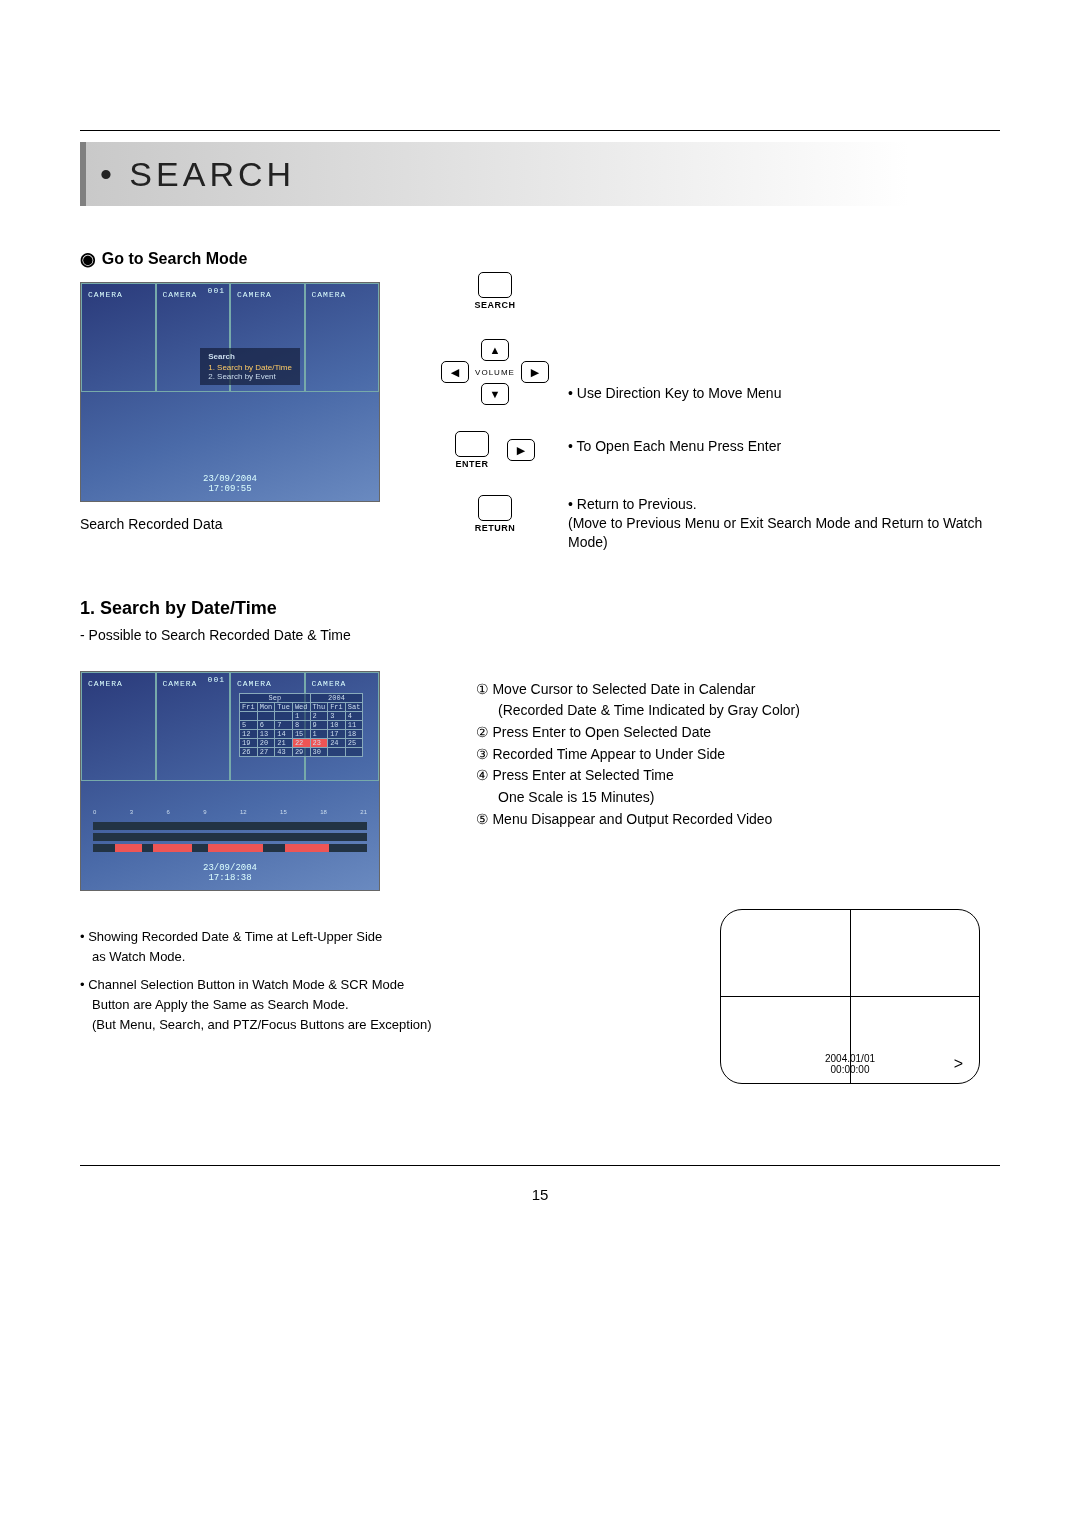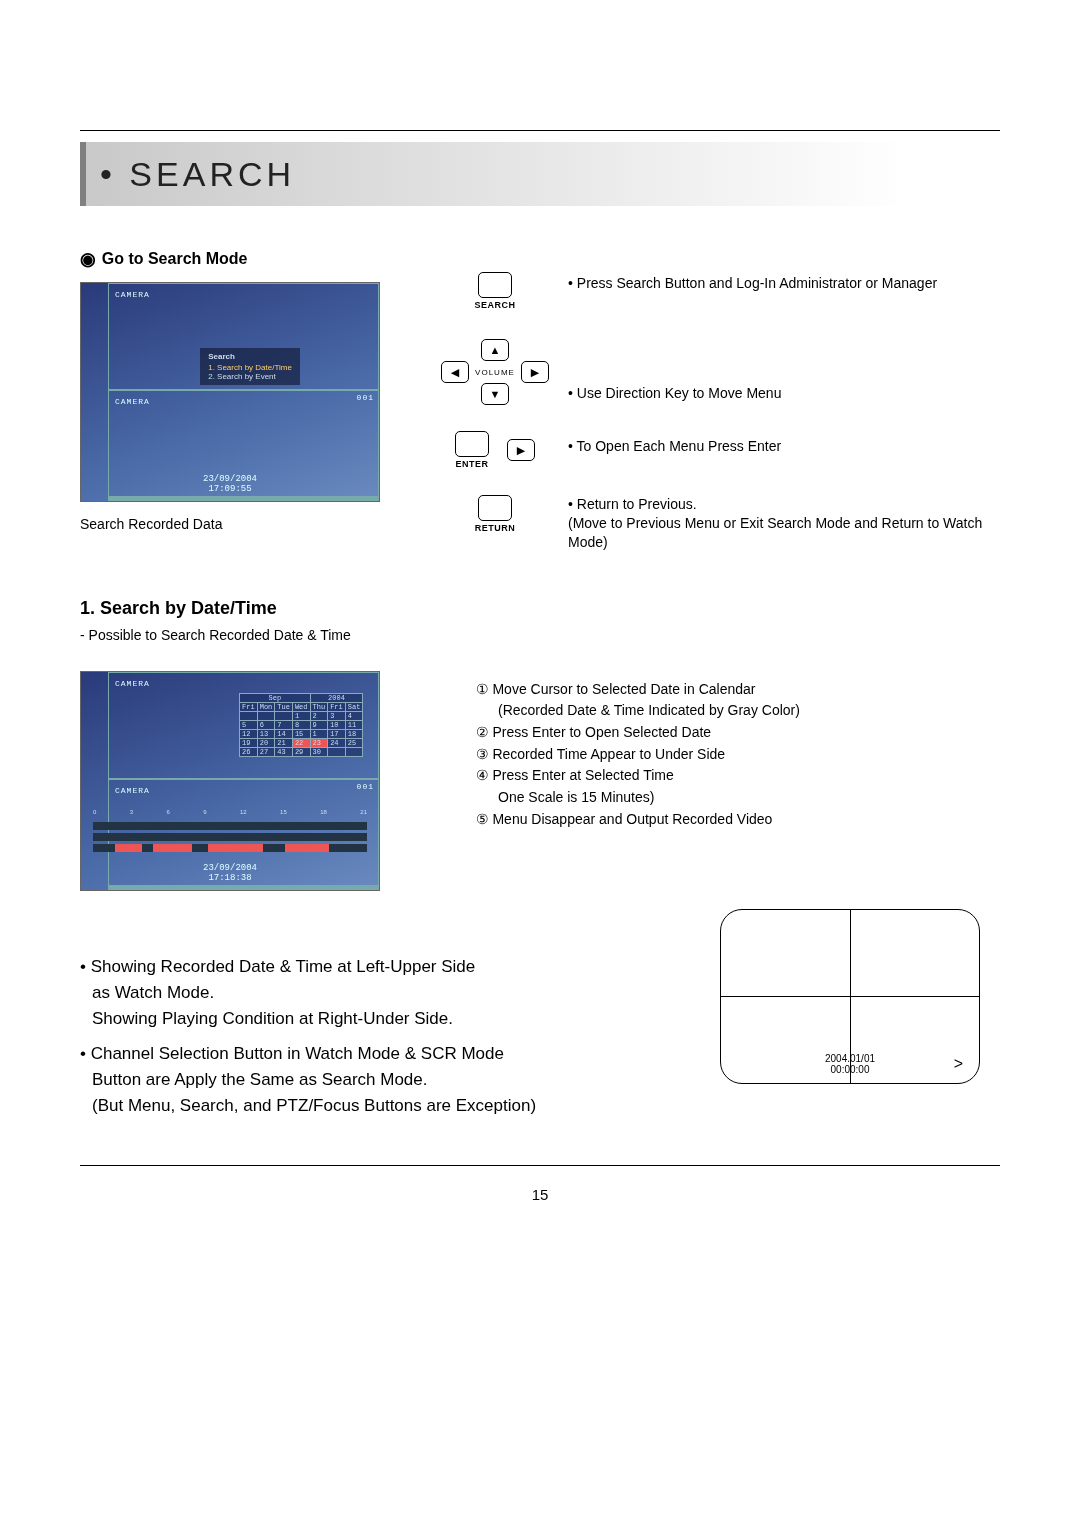--- a/index.html
+++ b/index.html
@@ -22,21 +22,21 @@
   .row { display: flex; align-items: flex-start; }
   .col-left { width: 340px; flex: none; }
   .col-right { flex: 1; }
 
   
   .cam-shot {
     width: 300px; height: 220px; border: 1px solid #666;
     background: linear-gradient(160deg,#2a3a7a 0,#4a6aa8 60%,#6a8ac0 100%);
     position: relative; overflow: hidden; margin-top: 6px;
   }
-  .cam-shot .quad { position:absolute; inset:0; display:grid; grid-template-columns:1fr; grid-template-rows:1fr 1fr;padding-left:27px; }
+  .cam-shot .quad { position:absolute; inset:0; display:grid; grid-template-columns:1fr 1fr 1fr 1fr; grid-template-rows:1fr 1fr; }
   .cam-shot .cell { border:1px solid #7aa; position:relative; }
   .cam-shot .label { position:absolute; font-size:8px; color:#dff; font-family: "Courier New", monospace; letter-spacing:1px; }
   .cam-shot .ts { position:absolute; bottom:6px; left:50%; transform:translateX(-50%); font-size:9px; color:#dff; font-family:"Courier New",monospace; text-align:center; line-height:1.1; }
   .menu-pop { position:absolute; left:40%; top:30%; background:rgba(20,30,60,.7); padding:4px 8px; font-size:8px; color:#fc6; font-family:Arial; }
   .menu-pop .t { color:#cde; font-weight:bold; margin-bottom:2px; }
   .menu-pop .i { color:#fc6; }
   .menu-pop .i2 { color:#cde; }
   .cal-overlay { position:absolute; left:45%; top:10%; width:50%;padding-left:24px; }
   .cal-overlay table { border-collapse:collapse; font-size:7px; color:#cde; font-family:"Courier New",monospace; }
   .cal-overlay td { border:1px solid #8ab; padding:0 2px; background:rgba(20,40,90,.6); }
@@ -64,21 +64,21 @@
   .dpad { display:inline-grid; grid-template-columns:28px 52px 28px; grid-template-rows:22px 22px 22px; align-items:center; justify-items:center; }
   .dpad .vol { font-size:8px; letter-spacing:1px; }
 
   .section-heading { font-size:18px; font-weight:bold; margin-top:46px; }
   .section-sub { font-size:14px; margin-top:8px; }
   .section-sub::before { content:"- "; }
 
   .steps { font-size:14px; line-height:1.55; }
   .steps .indent { margin-left:22px; }
 
-  .lower-notes { font-size:17px; line-height:1.55;margin-top:27px; }
+  .lower-notes { font-size:13px; line-height:1.55; }
 
   .tv-outline {
     width:260px; height:175px; border:1.5px solid #000; border-radius:22px;
     position:relative;
   }
   .tv-outline .vline { position:absolute; left:50%; top:0; bottom:0; border-left:1px solid #000; }
   .tv-outline .hline { position:absolute; top:50%; left:0; right:0; border-top:1px solid #000; }
   .tv-outline .ts { position:absolute; bottom:8px; left:50%; transform:translateX(-50%); font-size:10px; text-align:center; line-height:1.1; }
   .tv-outline .play { position:absolute; bottom:10px; right:16px; font-size:16px; }
 
@@ -130,23 +130,20 @@
       </div>
       <div class="caption">Search Recorded Data</div>
     </div>
 
     <div class="col-right" style="padding-left:20px;">
 
       <div class="ctrl-block" style="margin-top:-4px;">
         <div class="ctrl-icons">
           <div class="btn-box"></div>
           <div class="btn-label">SEARCH</div>
-        </div>
-        <div class="ctrl-text" style="padding-top:2px;">
-          <div class="bp">Press Search Button and Log-In Administrator or Manager</div>
         </div>
       </div>
 
       <div class="ctrl-block">
         <div class="ctrl-icons">
           <div class="dpad">
             <span></span>
               <span class="btn-small">▲</span>
               <span></span>
             <span class="btn-small">◀</span>
@@ -306,21 +303,20 @@
       <div>④ Press Enter at Selected Time</div>
       <div class="indent">One Scale is 15 Minutes)</div>
       <div>⑤ Menu Disappear and Output Recorded Video</div>
     </div>
   </div>
 
   <div class="row" style="margin-top:36px; align-items:flex-start;">
     <div style="flex:1;" class="lower-notes">
       <div>• Showing Recorded Date &amp; Time at Left-Upper Side</div>
       <div style="margin-left:12px;">as Watch Mode.</div>
-      <div style="margin-left:12px;">Showing Playing Condition at Right-Under Side.</div>
       <div style="height:8px;"></div>
       <div>• Channel Selection Button in Watch Mode &amp; SCR Mode</div>
       <div style="margin-left:12px;">Button are Apply the Same as Search Mode.</div>
       <div style="margin-left:12px;">(But Menu, Search, and PTZ/Focus Buttons are Exception)</div>
     </div>
     <div style="width:300px; flex:none; display:flex; justify-content:center; margin-top:-18px;">
       <div class="tv-outline">
         <div class="vline"></div>
           <div class="hline"></div>
         <div class="ts">

